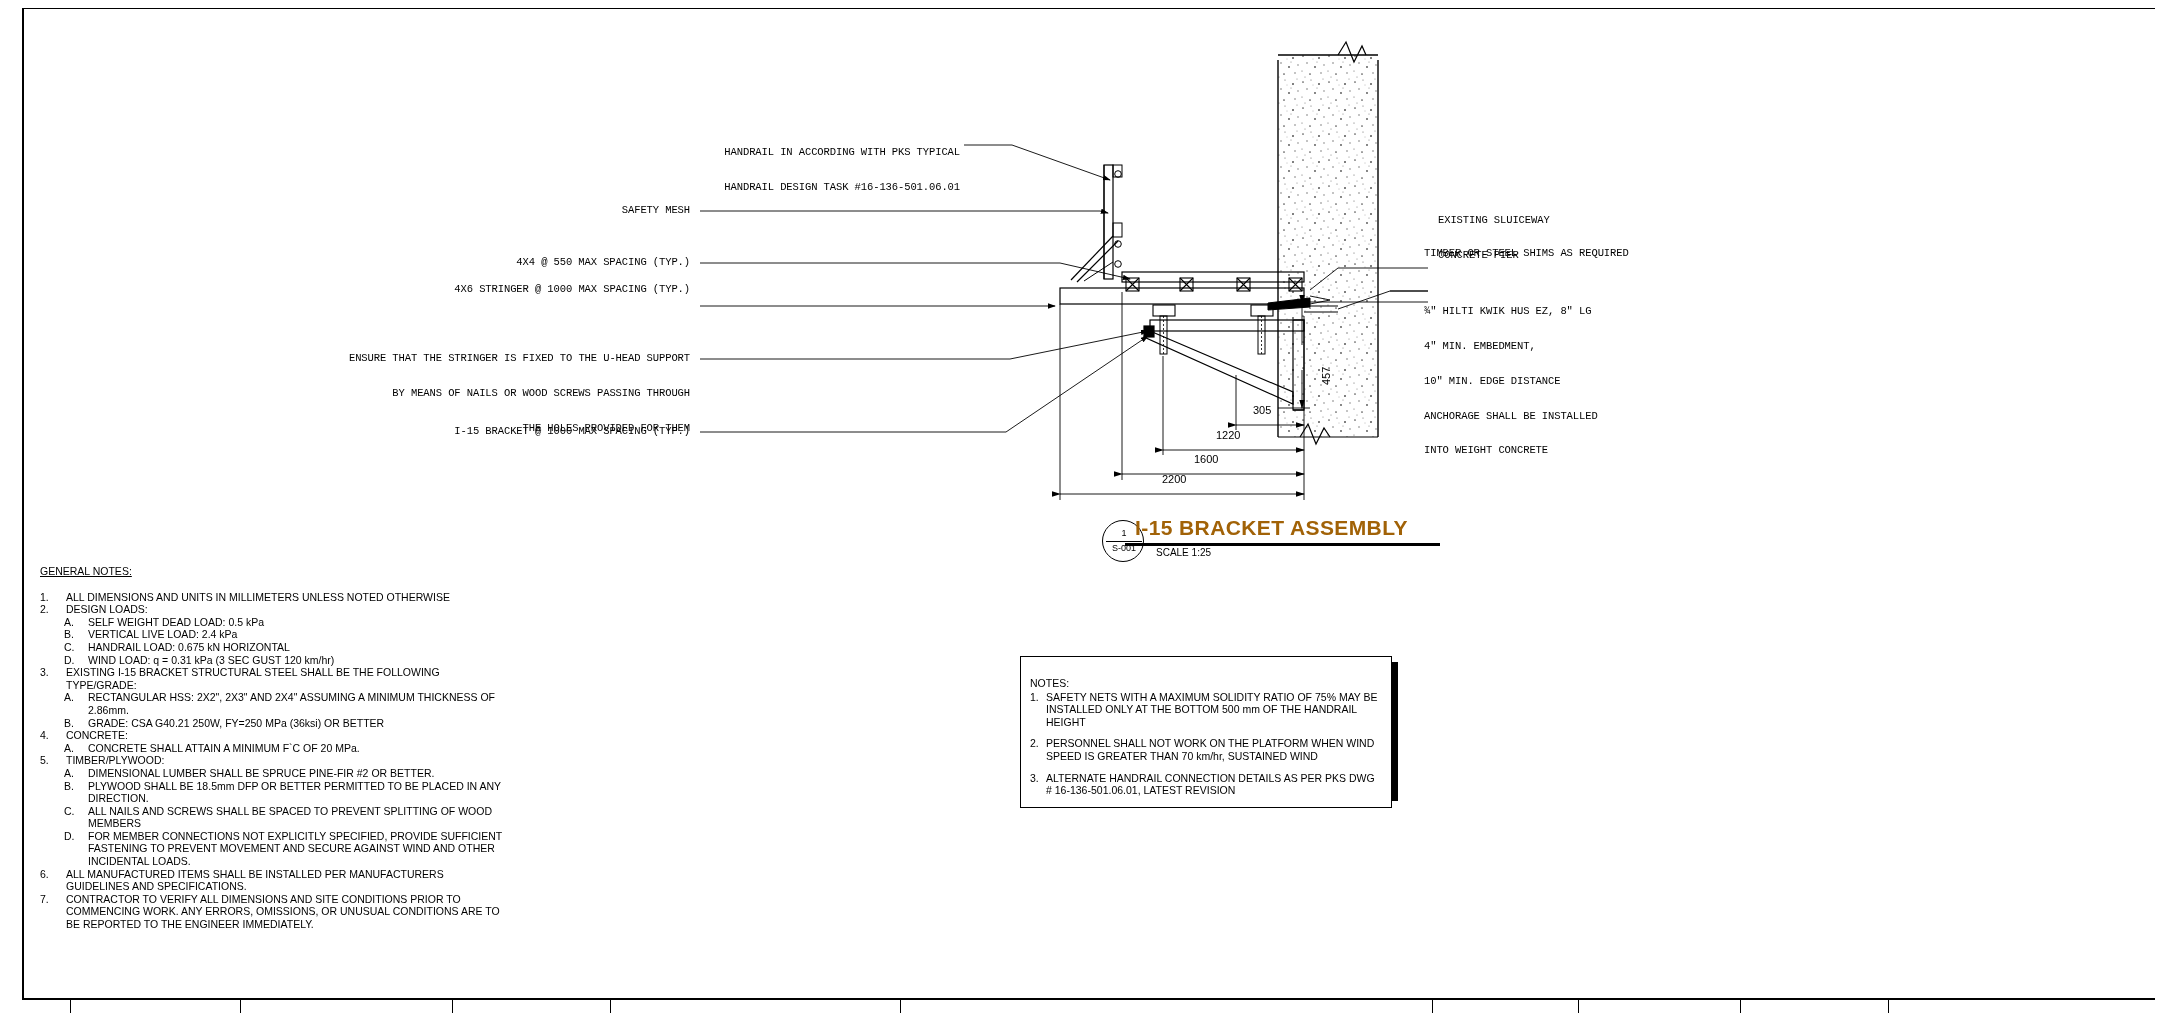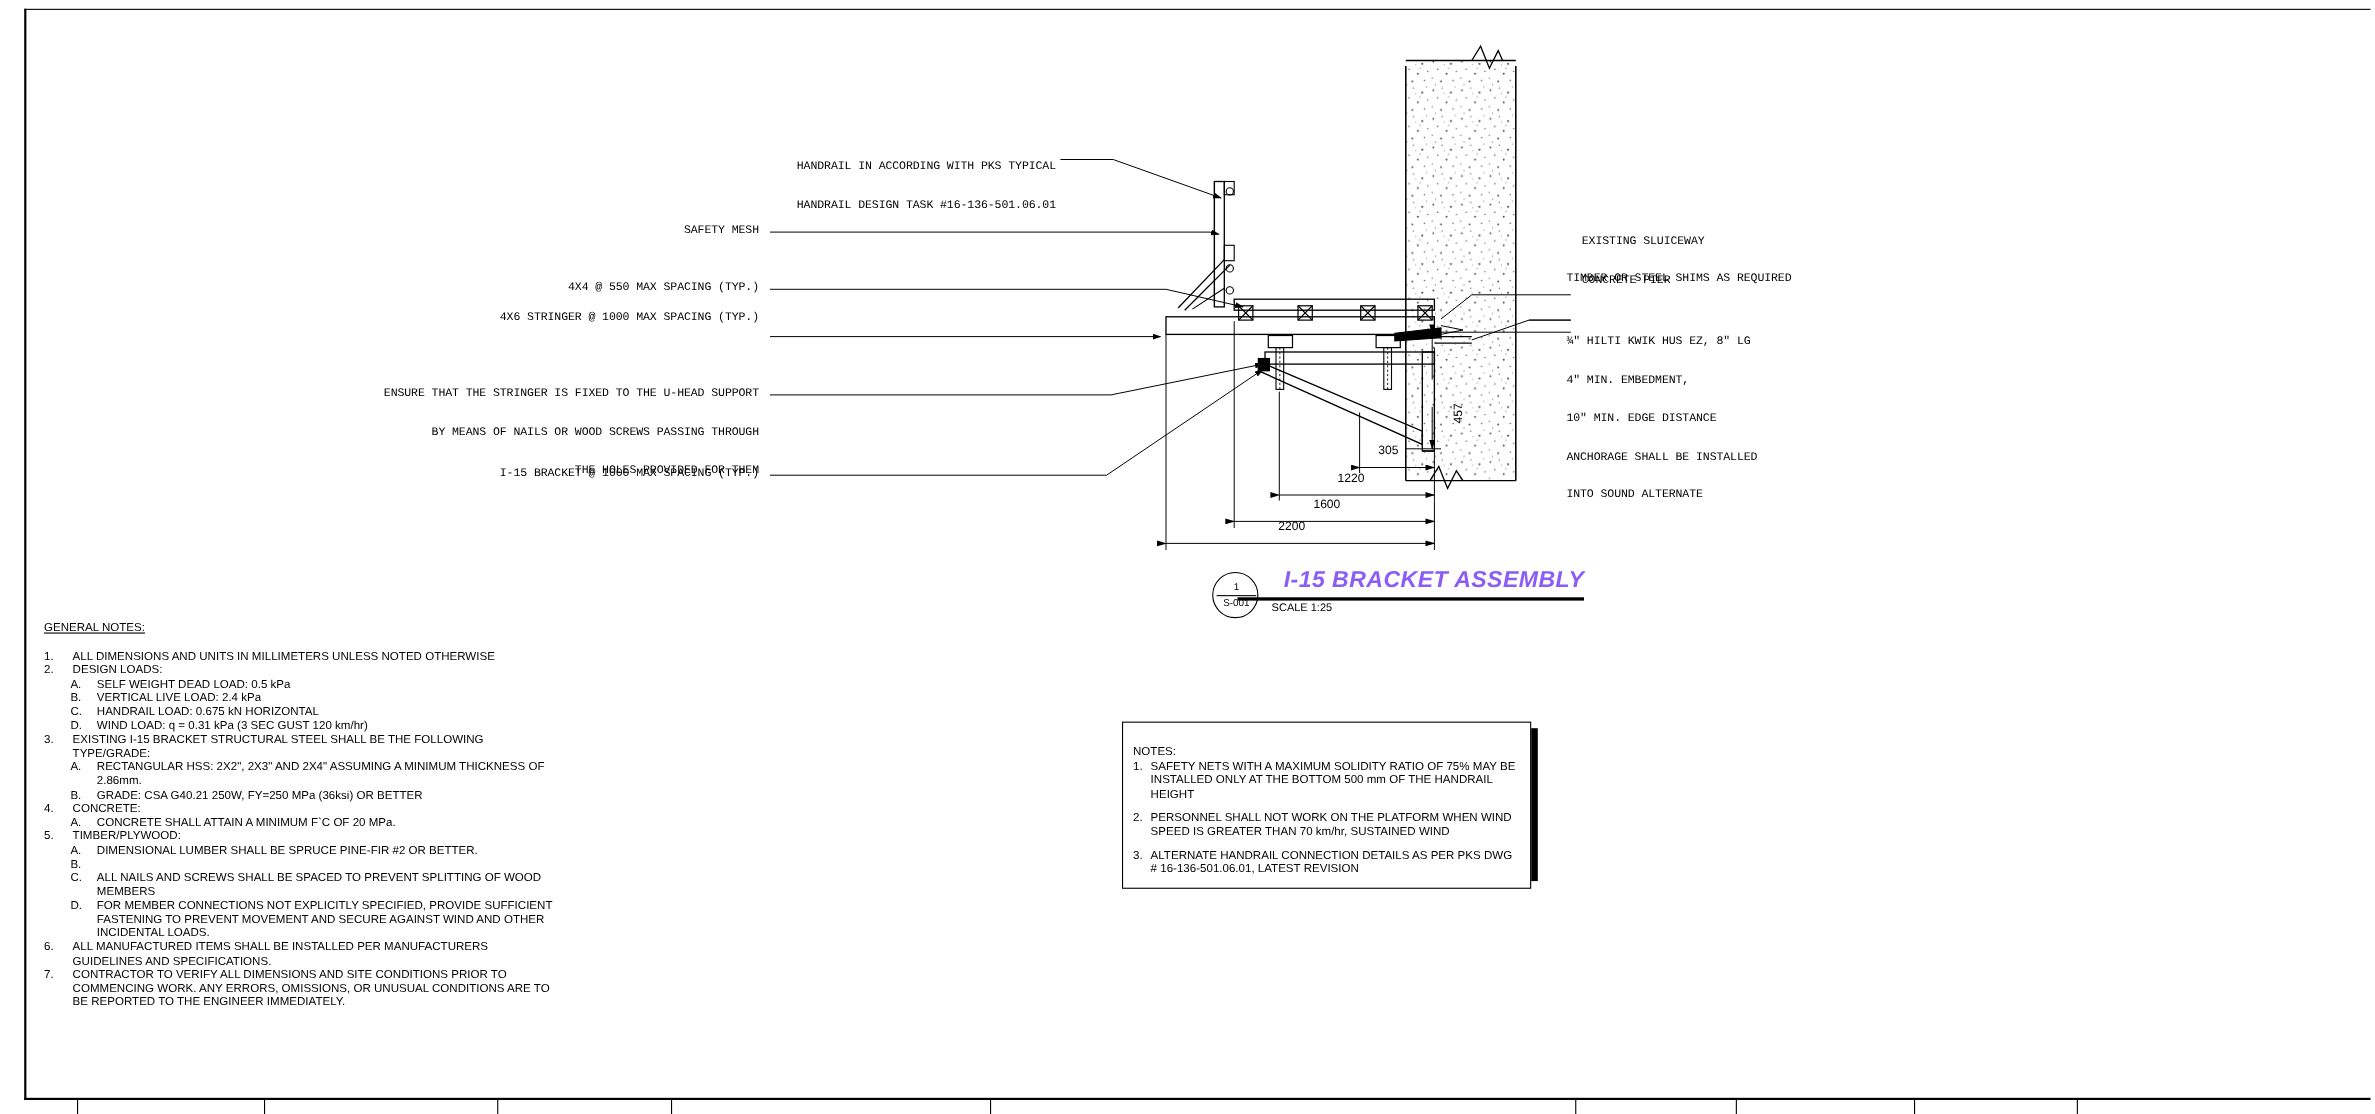--- a/index.html
+++ b/index.html
@@ -82,26 +82,25 @@
   .tb-bubble .sep {
     position: absolute; left: 3px; top: 20px;
     width: 36px; height: 1.4px; background: #000;
   }
   .tb-bubble .sht {
     position: absolute; left: 0; top: 22px;
     width: 42px; text-align: center;
     font-size: 9px; color: #000;
   }
   .tb-title {
-    position: absolute; left: 65px; top: 0px;
+    position: absolute; left: 33px; top: 0px;
     font-size: 21px;
     font-weight: bold;
-    font-style: italic;
     letter-spacing: 0.4px;
-    color: #8b5cf6;
+    color: #a16207;
     white-space: nowrap;
   }
   .tb-rule {
     position: absolute; left: 23px; top: 27px;
     width: 315px; height: 3px; background: #000;
   }
   .tb-scale {
     position: absolute; left: 54px; top: 31px;
     font-size: 10px; color: #000; white-space: nowrap;
   }
@@ -379,21 +378,21 @@
     <div>CONCRETE PIER</div>
   </div>
 
   <div class="lbl left" style="left:1424px; top:248px; width:320px;">TIMBER OR STEEL SHIMS AS REQUIRED</div>
 
   <div class="lbl left" style="left:1424px; top:283px; width:320px;">
     <div>¾" HILTI KWIK HUS EZ, 8" LG</div>
     <div>4" MIN. EMBEDMENT,</div>
     <div>10" MIN. EDGE DISTANCE</div>
     <div>ANCHORAGE SHALL BE INSTALLED</div>
-    <div>INTO SOUND ALTERNATE</div>
+    <div>INTO WEIGHT CONCRETE</div>
   </div>
 
   <div id="title-block">
     <div class="tb-bubble">
       <div class="num">1</div>
       <div class="sep"></div>
       <div class="sht">S-001</div>
     </div>
     <div class="tb-title">I-15 BRACKET ASSEMBLY</div>
     <div class="tb-rule"></div>
@@ -450,20 +449,21 @@
         <div class="gn-row">
           <div class="gn-num">5.</div>
           <div class="gn-txt">TIMBER/PLYWOOD:</div>
         </div>
         <div class="gn-row sub">
           <div class="gn-num">A.</div>
           <div class="gn-txt">DIMENSIONAL LUMBER SHALL BE SPRUCE PINE-FIR #2 OR BETTER.</div>
         </div>
         <div class="gn-row sub">
           <div class="gn-num">B.</div>
+          <div class="gn-txt">PLYWOOD SHALL BE 18.5mm DFP OR BETTER PERMITTED TO BE PLACED IN ANY DIRECTION.</div>
         </div>
         <div class="gn-row sub">
           <div class="gn-num">C.</div>
           <div class="gn-txt">ALL NAILS AND SCREWS SHALL BE SPACED TO PREVENT SPLITTING OF WOOD MEMBERS</div>
         </div>
         <div class="gn-row sub">
           <div class="gn-num">D.</div>
           <div class="gn-txt">FOR MEMBER CONNECTIONS NOT EXPLICITLY SPECIFIED, PROVIDE SUFFICIENT FASTENING TO PREVENT MOVEMENT AND SECURE AGAINST WIND AND OTHER INCIDENTAL LOADS.</div>
         </div>
         <div class="gn-row">

